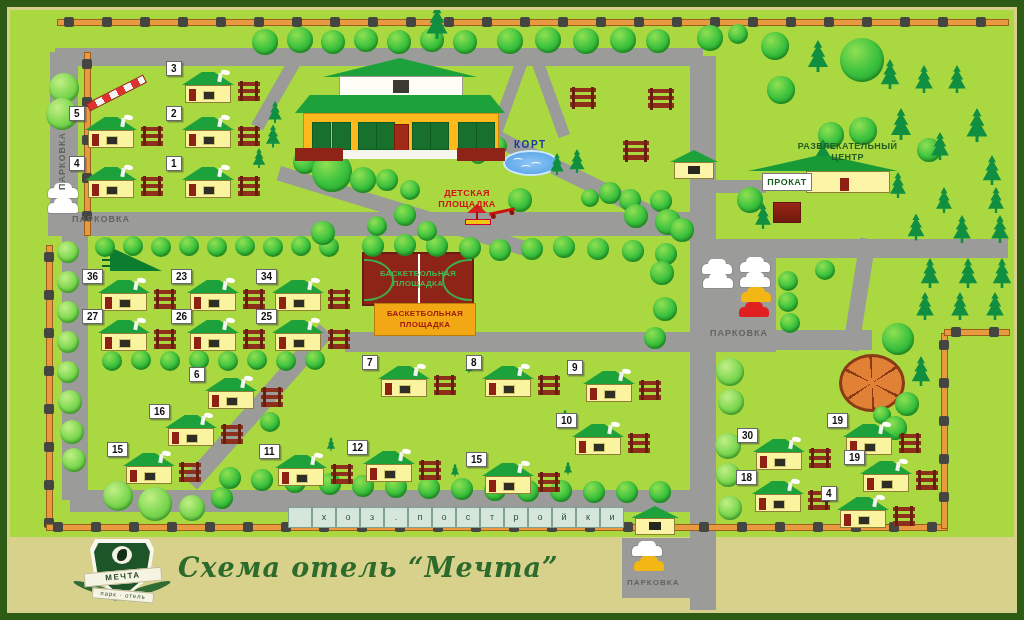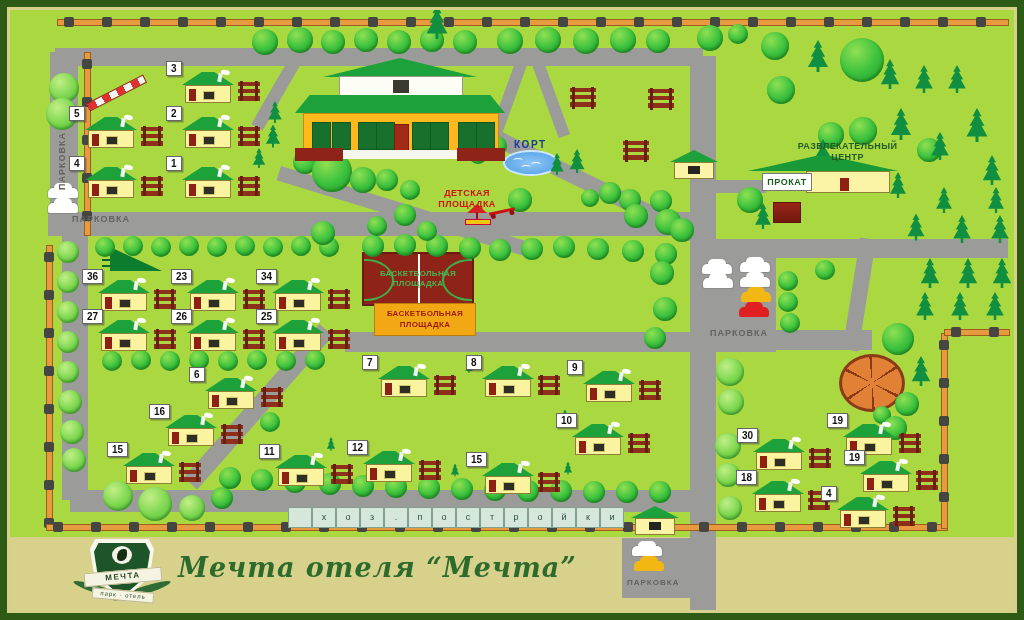--- a/index.html
+++ b/index.html
@@ -215,21 +215,21 @@
   <div id="logo">
     <div class="branch b1"></div>
       <div class="branch b2"></div>
     <div class="shield-outer"></div>
     <div class="shield-inner"></div>
     <div class="sq-circle"></div>
     <div class="squirrel"></div>
     <div class="ribbon">МЕЧТА</div>
     <div class="ribbon2">парк · отель</div>
   </div>
-  <div id="title">Мечта отеля “Мечта”</div>
+  <div id="title">Схема отель “Мечта”</div>
 
   <div class="frame"></div>
 <div class="road" style="left: 55px; top: 48px; width: 648px; height: 18px;"></div>
     <div class="road" style="left: 50px; top: 52px; width: 28px; height: 170px;"></div>
     <div class="road" style="left: 62px; top: 218px; width: 26px; height: 282px;"></div>
     <div class="road" style="left: 48px; top: 212px; width: 648px; height: 24px;"></div>
     <div class="road" style="left: 690px; top: 56px; width: 26px; height: 556px;"></div>
     <div class="road" style="left: 345px; top: 332px; width: 350px; height: 20px;"></div>
     <div class="road" style="left: 712px; top: 239px; width: 296px; height: 19px;"></div>
     <div class="road" style="left: 712px; top: 330px; width: 160px; height: 20px;"></div>

